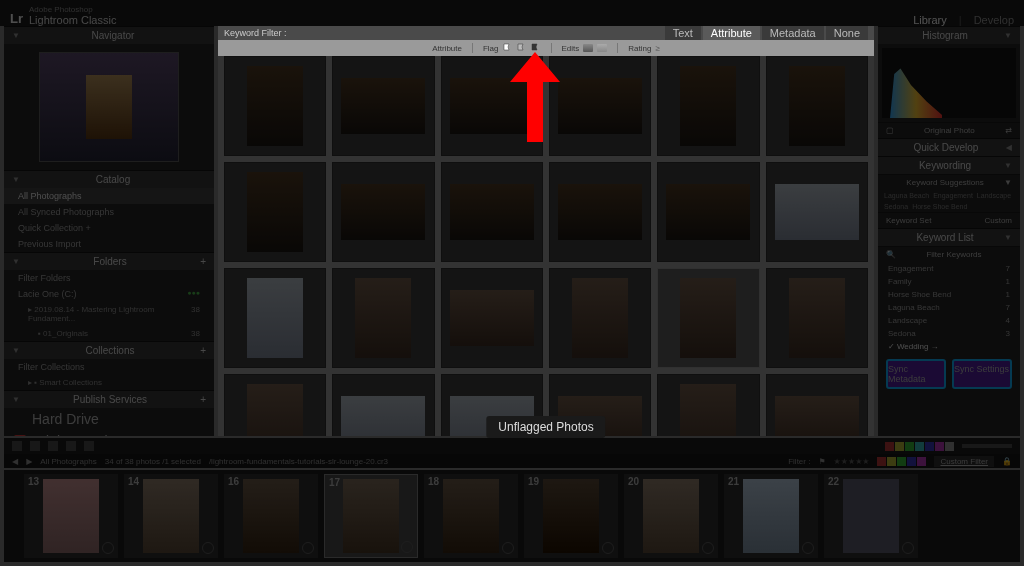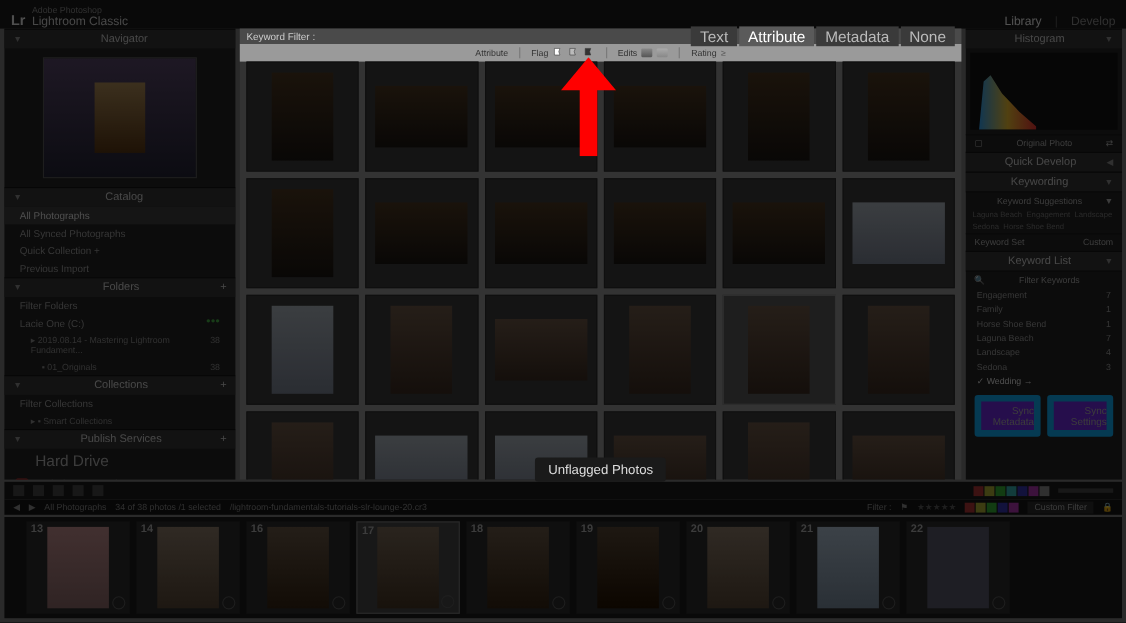--- a/index.html
+++ b/index.html
@@ -24,28 +24,28 @@
 .panel-hdr { background:#333; color:#ccc; padding:3px 8px; font-size:10px; display:flex; justify-content:space-between; align-items:center; border-top:1px solid #111; }
 .panel-hdr .tri { font-size:8px; color:#888; }
 .nav-thumb { width:140px; height:110px; margin:8px auto; background:linear-gradient(#546,#223); border:1px solid #555; position:relative; }
 .nav-thumb::after { content:""; position:absolute; inset:20% 33%; background:linear-gradient(#aa8855,#553311); }
 .catalog-item, .folder-item, .coll-item { padding:3px 14px; font-size:9px; color:#999; display:flex; justify-content:space-between; }
 .catalog-item.sel { background:#3d3d3d; color:#ddd; }
 .sub { padding-left:24px; font-size:8px; color:#888; }
 .pub-row { display:flex; align-items:center; gap:6px; padding:3px 10px; font-size:14px; }
 .pub-badge { width:12px; height:12px; background:#c33; border-radius:2px; }
 .btn-row { display:flex; gap:6px; padding:6px 8px; }
-.small-btn { flex:1; background:#6d28d9; border:6px solid #0ea5e9; color:#aaa; font-size:9px; text-align:right; padding:3px 0; border-radius:3px; }
+.small-btn { flex:1; background:#4c1d95; border:2px solid #0ea5e9; color:#aaa; font-size:9px; text-align:left; padding:3px 0; border-radius:3px; }
 
 
 .center { position:absolute; top:26px; left:218px; right:150px; bottom:130px; background:#333; }
 .filter-bar-outer { position:absolute; top:0; left:0; right:0; height:22px; }
 .library-filter-bar { height:14px; background:#4a4a4a; display:flex; align-items:center; padding:0 6px; font-size:9px; color:#ccc; }
 .lf-tabs { display:flex; gap:2px; margin-left:auto; }
-.lf-tabs span { background:#3a3a3a; padding:1px 8px; font-size:14px; color:#bbb; cursor:pointer; }
+.lf-tabs span { background:#3a3a3a; padding:1px 8px; font-size:11px; color:#bbb; cursor:pointer; }
 .lf-tabs .active { background:#5a5a5a; color:#fff; }
 
 
 .attr-bar { height:16px; background:#9a9a9a; display:flex; align-items:center; gap:10px; padding:0 10px; font-size:8px; color:#333; justify-content:center; }
 .attr-grp { display:flex; align-items:center; gap:4px; }
 .flag-ic { width:10px; height:10px; display:inline-block; }
 .flag-ic svg { width:10px; height:10px; }
 .divider { width:1px; height:10px; background:#777; }
 
 
@@ -72,21 +72,21 @@
 
 
 .toolbar { position:absolute; left:4px; right:4px; bottom:112px; height:16px; background:#1a1a1a; display:flex; align-items:center; padding:0 8px; gap:8px; font-size:8px; color:#999; }
 .toolbar .tool-ic { width:10px; height:10px; background:#444; }
 .toolbar .sp { flex:1; }
 .color-chips { display:flex; gap:1px; }
 .color-chips span { width:9px; height:9px; }
 
 .infobar { position:absolute; left:4px; right:4px; bottom:98px; height:14px; background:#141414; display:flex; align-items:center; padding:0 8px; font-size:8px; color:#888; gap:8px; }
 .infobar .sp { flex:1; }
-.infobar .filter-pill { background:#2a2a2a; padding:1px 6px; font-size:8px; color:#aaa; }
+.infobar .filter-pill { background:#2a2a2a; padding:1px 6px; font-size:8px; color:#aaa;text-decoration:underline; }
 
 .filmstrip { position:absolute; left:4px; right:4px; bottom:4px; height:92px; background:#1a1a1a; display:flex; align-items:center; gap:6px; padding:4px 20px; overflow:hidden; }
 .fstrip-cell { width:94px; height:84px; background:#2a2a2a; position:relative; flex-shrink:0; display:flex; align-items:center; justify-content:center; }
 .fstrip-cell.sel { background:#444; border:1px solid #777; }
 .fstrip-num { position:absolute; top:2px; left:4px; font-size:10px; color:#aaa; font-weight:bold; }
 .fstrip-thumb { width:56px; height:74px; background:#556; }
 .fstrip-cell .circ { position:absolute; bottom:4px; right:4px; width:12px; height:12px; border:1px solid #555; border-radius:50%; }
 
 
 .red-arrow { position:absolute; left:510px; top:52px; z-index:99; pointer-events:none; }

